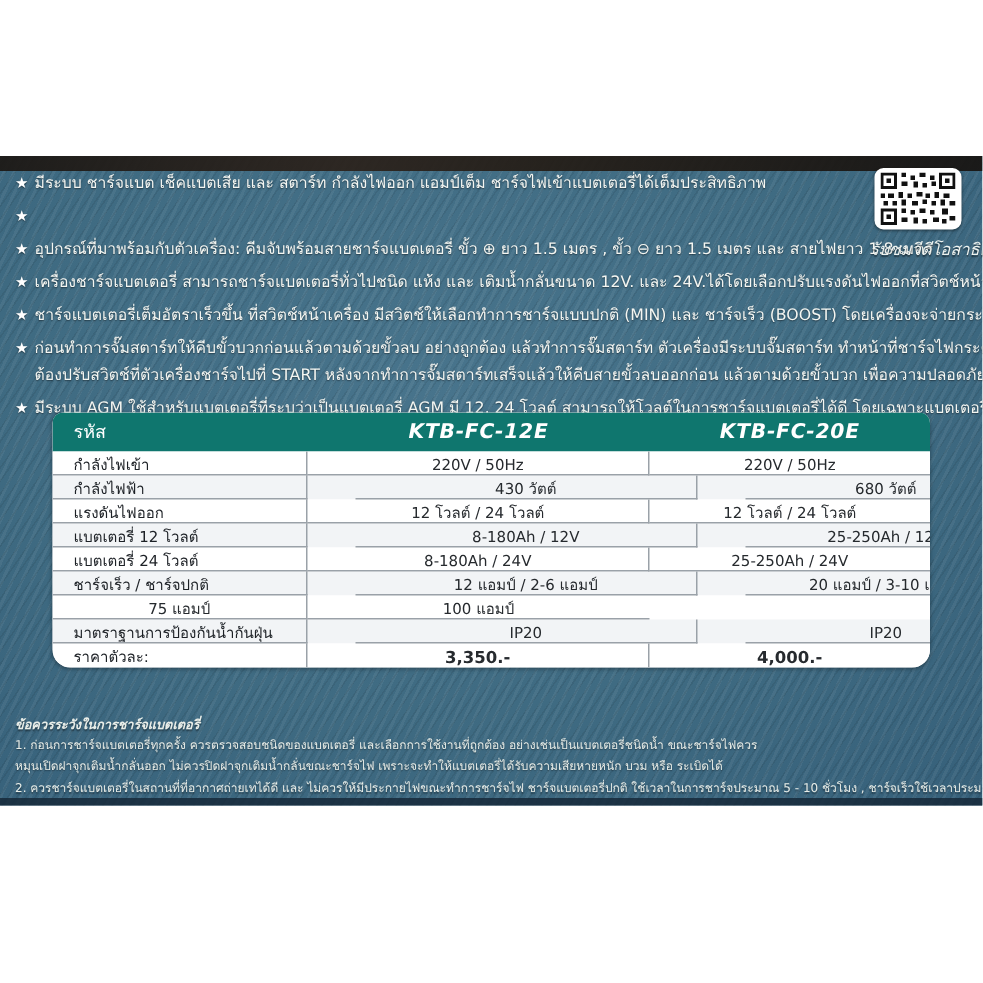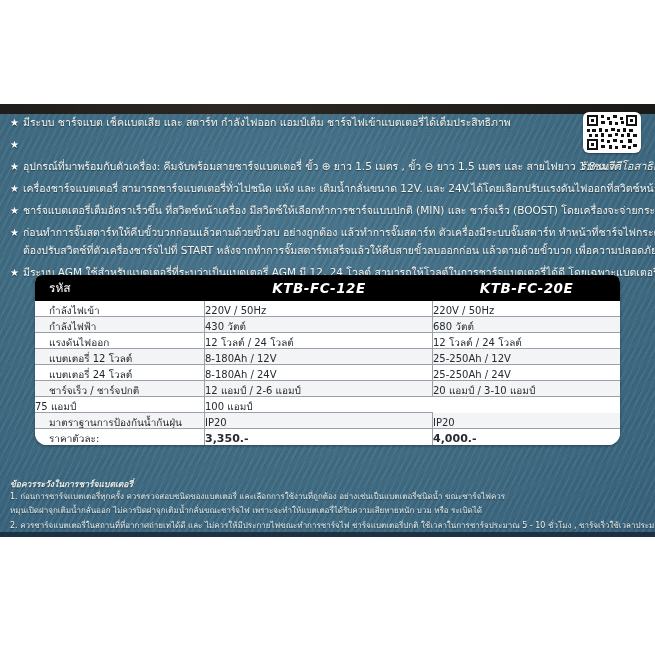--- a/index.html
+++ b/index.html
@@ -45,32 +45,32 @@
   .qr-label{margin-top:4px;color:#eef3f0;font-size:11px;text-shadow:0 1px 1px rgba(0,0,0,0.5);white-space:nowrap;font-style:italic;}
   
   .spec-table{
     position:absolute;left:35px;top:171px;width:585px;
     border-radius:7px 7px 12px 12px;overflow:hidden;background:#ffffff;
     box-shadow:0 1px 3px rgba(0,0,0,0.35);
     font-size:10px;color:#1d2126;
   }
   .trow{display:grid;grid-template-columns:170px 228px 187px;}
   .trow.thead{
-    background:#000000;color:#ffffff;height:26px;line-height:26px;
+    background:#0f766e;color:#ffffff;height:26px;line-height:26px;
   }
   .trow.thead .cell{border:none;}
   .th-code{padding-left:14px;font-size:12px;}
   .th-model{text-align:center;font-size:13.5px;font-weight:bold;font-style:italic;letter-spacing:.5px;}
   .trow.data{height:16px;line-height:20px;background:#ffffff;}
-  .trow.data.alt{background:#f2f4f6;}
+  .trow.data.alt{background:#f2f4f6;gap:32px;}
   .cell{border-right:1px solid #9aa1a8;border-bottom:1px solid #9aa1a8;overflow:hidden;white-space:nowrap;}
   .cell:last-child{border-right:none;}
   .trow.data:last-child .cell{border-bottom:none;}
   .cell.label{padding-left:14px;}
-  .cell.val{color:#262a2e;}
+  .cell.val{text-align:center;color:#262a2e;}
   .trow.price .cell.val{font-weight:bold;font-size:11px;}
   
   .notes{
     position:absolute;left:10px;top:375px;width:640px;color:#e9eee9;
     font-size:8px;line-height:10.5px;text-shadow:0 1px 1px rgba(0,0,0,0.4);
   }
   .notes .ntitle{font-weight:bold;font-size:8.5px;margin-bottom:2px;font-style:italic;}
   .notes .nline{white-space:nowrap;margin-bottom:4px;}
 </style>
 </head>

